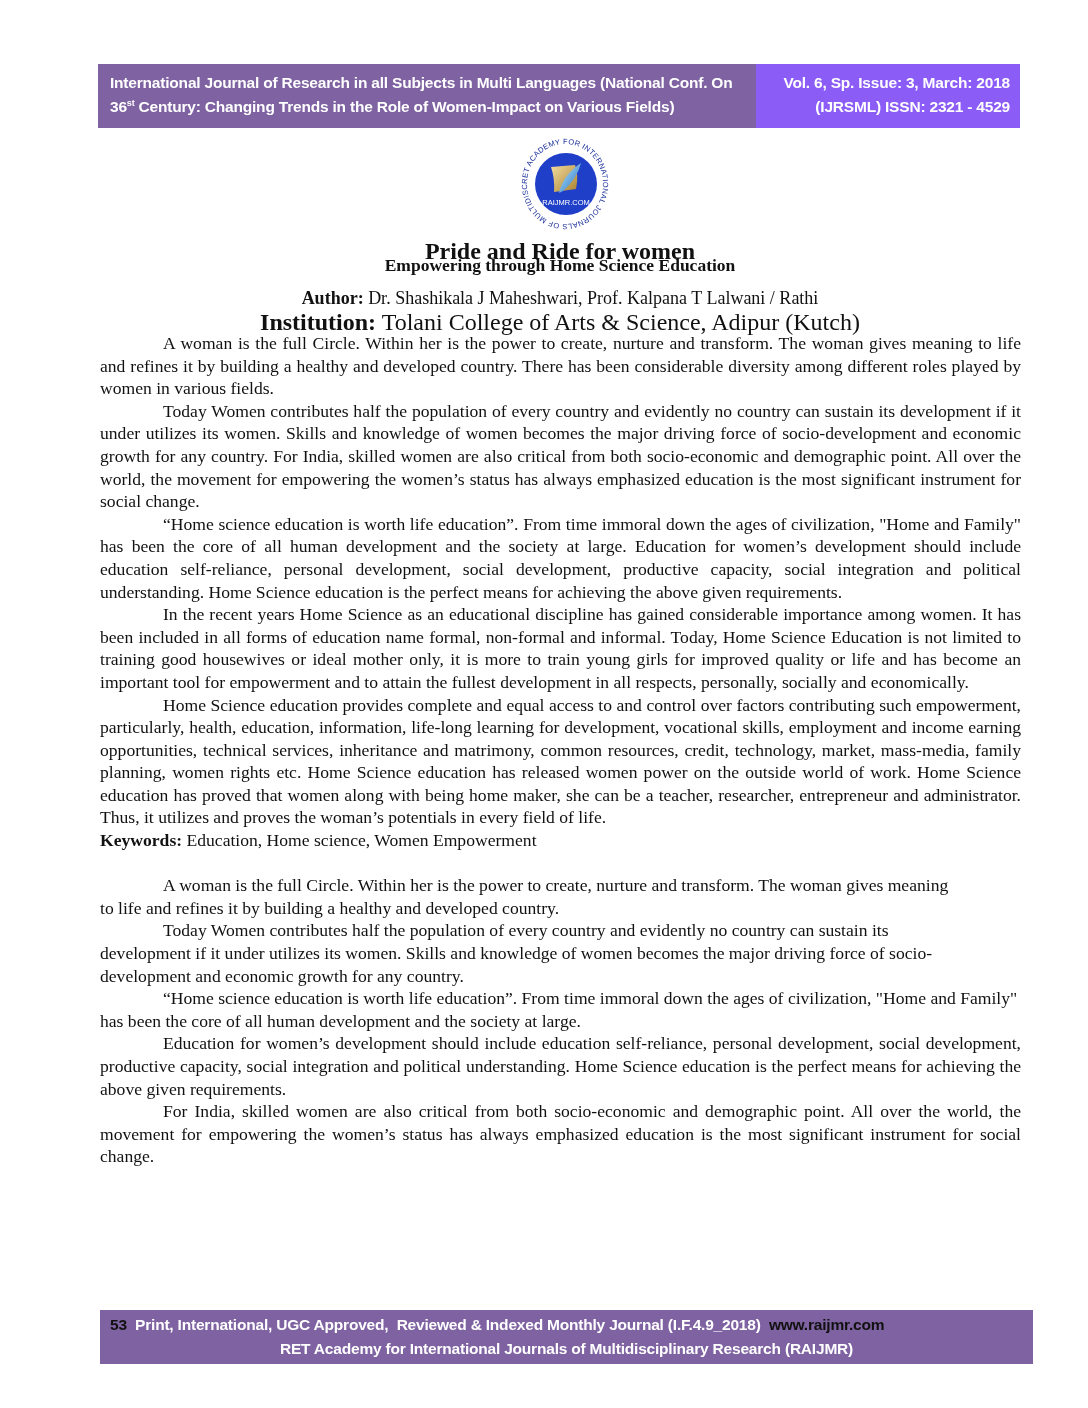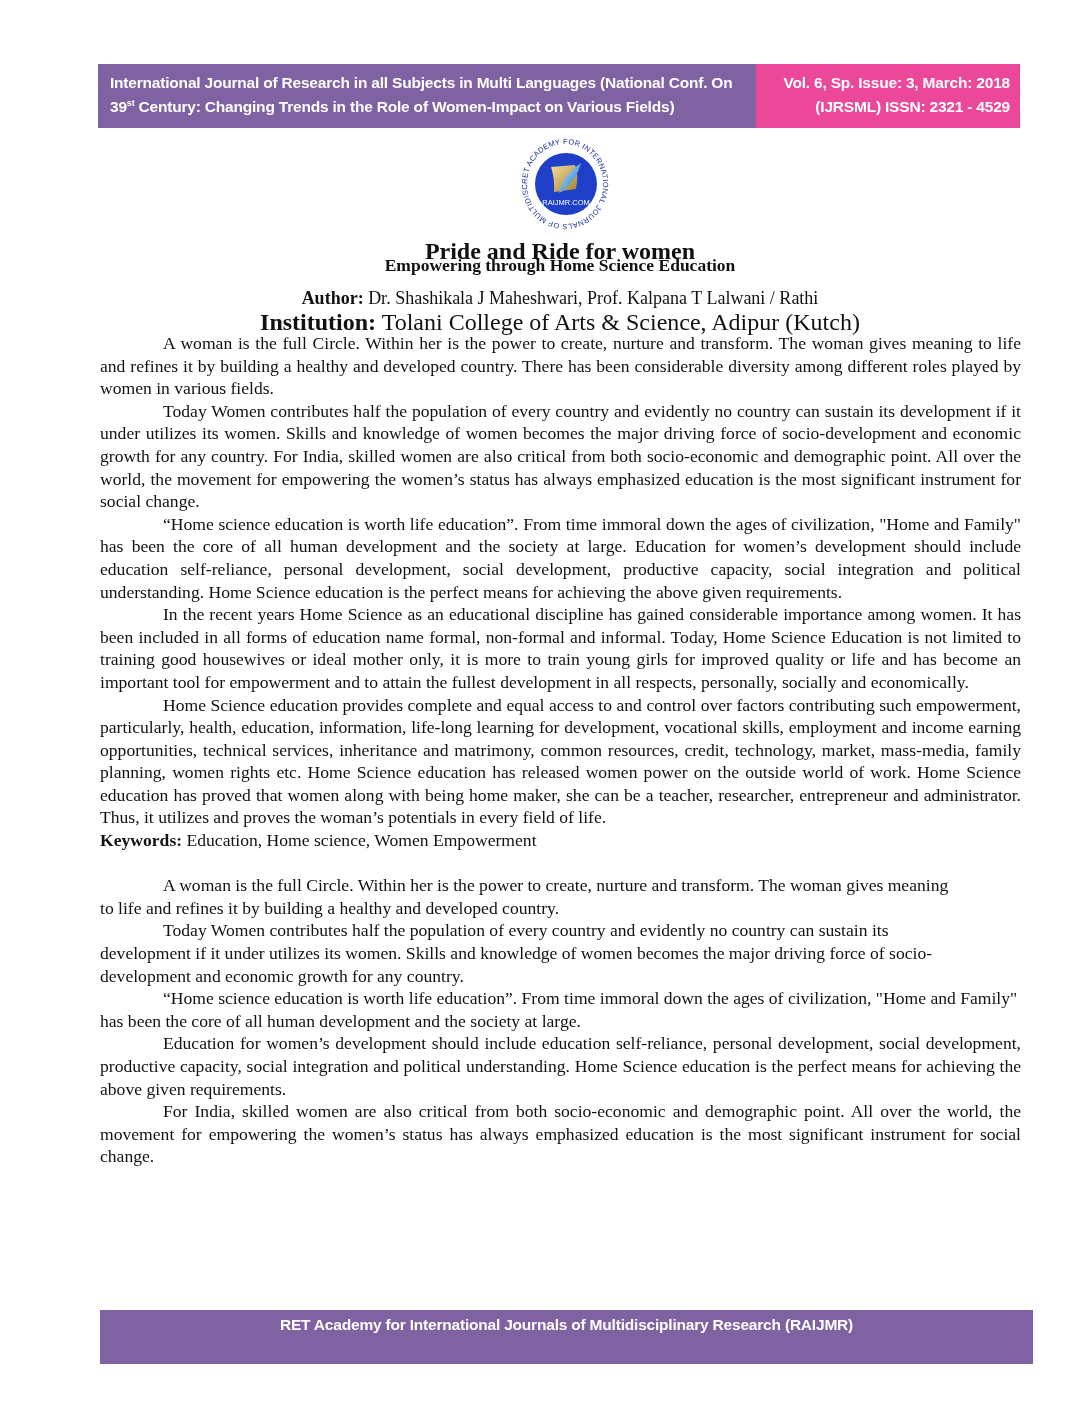--- a/index.html
+++ b/index.html
@@ -13,21 +13,21 @@
     position: absolute; left: 98px; top: 64px; width: 922px; height: 64px;
     display: flex;
   }
   .header-left {
     background: #7e62a1; width: 658px; height: 64px; box-sizing: border-box;
     padding: 7px 0 0 12px; color: #ffffff;
     font-family: "Liberation Sans", "DejaVu Sans", sans-serif;
     font-weight: bold; font-size: 15.5px; line-height: 24px; letter-spacing: -0.2px;
   }
   .header-right {
-    background: #ec4899; width: 264px; height: 64px; box-sizing: border-box;
+    background: #8b5cf6; width: 264px; height: 64px; box-sizing: border-box;
     padding: 7px 10px 0 0; color: #ffffff; text-align: right;
     font-family: "Liberation Sans", "DejaVu Sans", sans-serif;
     font-weight: bold; font-size: 15.5px; line-height: 24px; letter-spacing: -0.2px;
   }
   .header-left sup { font-size: 9px; line-height: 0; }
   .logo {
     position: absolute; left: 521px; top: 137px; width: 88px; height: 94px;
   }
   .title-block {
     position: absolute; left: 100px; width: 920px; text-align: center;
@@ -57,21 +57,21 @@
   }
   .footer-bar .dark { color: #111111; }
   .footer-line2 { text-align: center; padding-right: 10px; }
 </style>
 </head>
 <body>
 
 <div class="header-bar">
   <div class="header-left">
     <div>International Journal of Research in all Subjects in Multi Languages (National Conf. On</div>
-    <div><span>39</span><sup>st</sup><span> Century: Changing Trends in the Role of Women-Impact on Various Fields)</span></div>
+    <div><span>36</span><sup>st</sup><span> Century: Changing Trends in the Role of Women-Impact on Various Fields)</span></div>
   </div>
   <div class="header-right">
     <div>Vol. 6, Sp. Issue: 3, March: 2018</div>
     <div>(IJRSML)  ISSN: 2321 - 4529</div>
   </div>
 </div>
 
 <div class="logo">
   <svg width="88" height="94" viewBox="0 0 88 94" xmlns="http://www.w3.org/2000/svg">
     <defs>
@@ -110,14 +110,15 @@
   <p class="keywords"><b>Keywords:</b><span> Education, Home science, Women Empowerment</span></p>
   <div class="spacer"></div>
   <p class="para left" style="padding-right:55px">A woman is the full Circle. Within her is the power to create, nurture and transform. The woman gives meaning to life and refines it by building a healthy and developed country.</p>
   <p class="para left" style="padding-right:50px">Today Women contributes half the population of every country and evidently no country can sustain its development if it under utilizes its women. Skills and knowledge of women becomes the major driving force of socio-development and economic growth for any country.</p>
   <p class="para left">“Home science education is worth life education”. From time immoral down the ages of civilization, "Home and Family" has been the core of all human development and the society at large.</p>
   <p class="para">Education for women’s development should include education self-reliance, personal development, social development, productive capacity, social integration and political understanding. Home Science education is the perfect means for achieving the above given requirements.</p>
   <p class="para">For India, skilled women are also critical from both socio-economic and demographic point. All over the world, the movement for empowering the women’s status has always emphasized education is the most significant instrument for social change.</p>
 </div>
 
 <div class="footer-bar">
+  <div><span class="dark">53</span><span style="white-space:pre">  Print, International, UGC Approved,  Reviewed &amp; Indexed Monthly Journal (I.F.4.9_2018)  </span><span class="dark">www.raijmr.com</span></div>
   <div class="footer-line2">RET Academy for International Journals of Multidisciplinary Research (RAIJMR)</div>
 </div>
 
 </body></html>

